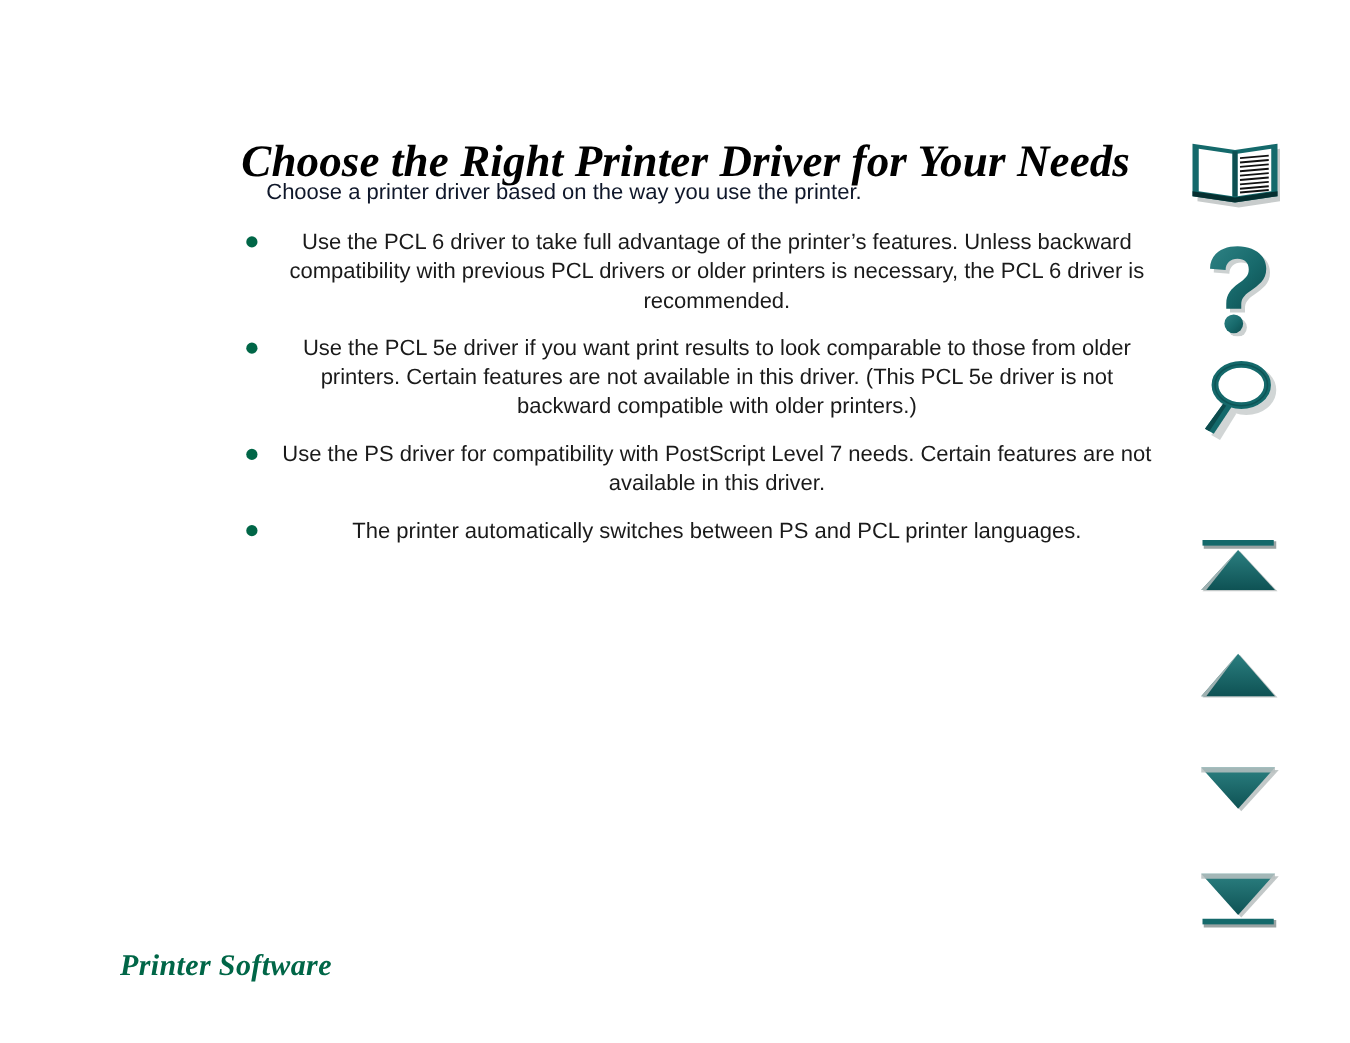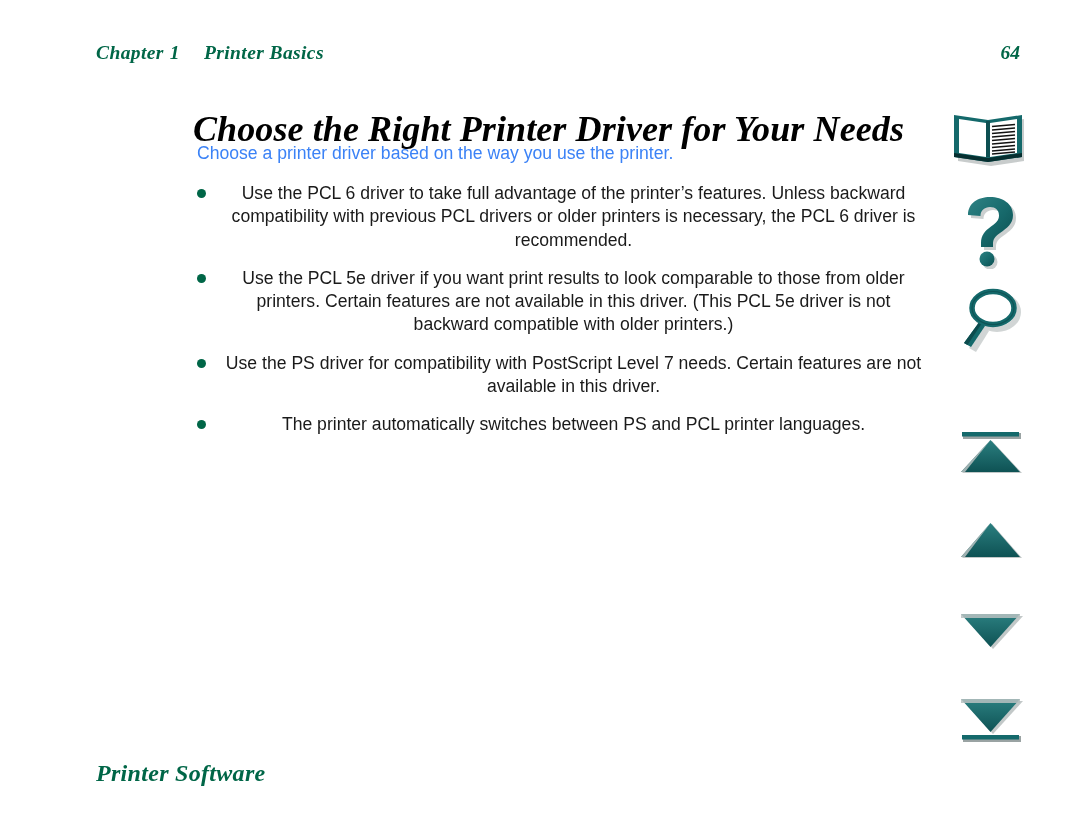--- a/index.html
+++ b/index.html
@@ -74,22 +74,22 @@
   
   .body-block {
     position: absolute;
     top: 142px;
     left: 197px;
     width: 728px;
   }
   .intro {
     font-size: 17.6px;
     line-height: 23px;
-    color: #3b82f6;
-    margin: 0 0 17px 0;
+    color: #0f172a;
+    margin: 0 0 17px 16px;
   }
 
   ul.bullets {
     list-style: none;
     margin: 0;
     padding: 0;
     text-align: center;
   }
   li.bullet {
     position: relative;
@@ -149,26 +149,20 @@
   .icon-first     { top: 428px;  height: 50px; }
   .icon-prev      { top: 518px;  height: 46px; }
   .icon-next      { top: 608px;  height: 46px; }
   .icon-last      { top: 694px;  height: 54px; }
 </style>
 </head>
 <body>
 
 <div class="page">
 
-  <div class="header">
-    <div class="header-left">
-      <span class="chapter-word">Chapter</span><span class="chapter-num">1</span><span>Printer Basics</span>
-    </div>
-    <div class="header-page">64</div>
-  </div>
 
   <h1 class="doc-title">Choose the Right Printer Driver for Your Needs</h1>
 
   <div class="body-block">
     <p class="intro">Choose a printer driver based on the way you use the printer.</p>
 
     <ul class="bullets">
       <li class="bullet">
         <span class="bullet-dot"></span>
         <span class="bullet-text">Use the PCL 6 driver to take full advantage of the printer’s features. Unless backward compatibility with previous PCL drivers or older printers is necessary, the PCL 6 driver is recommended.</span>

